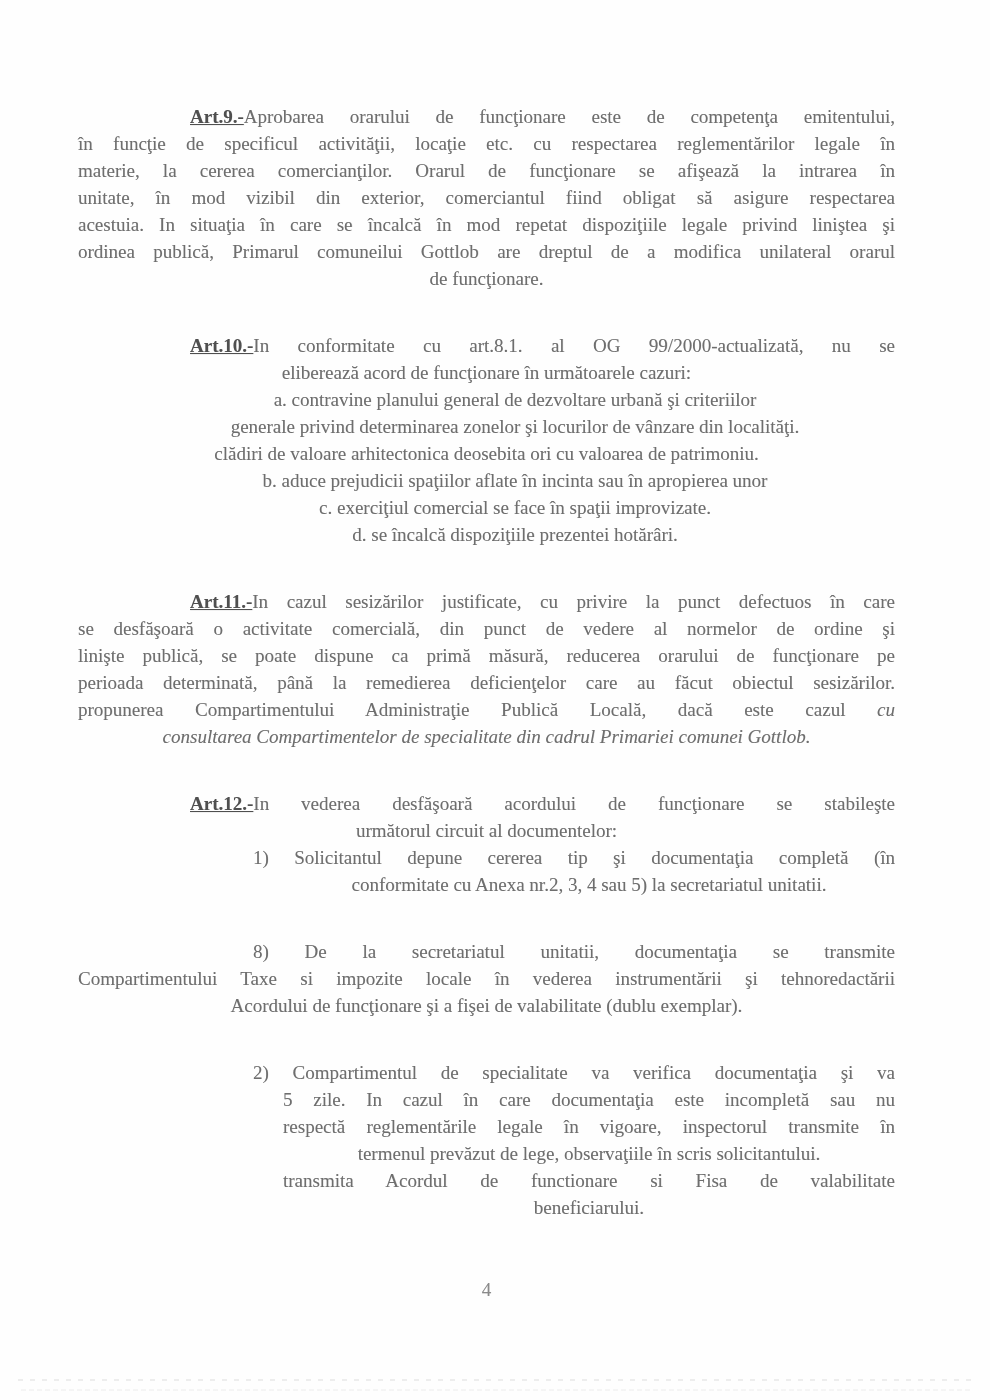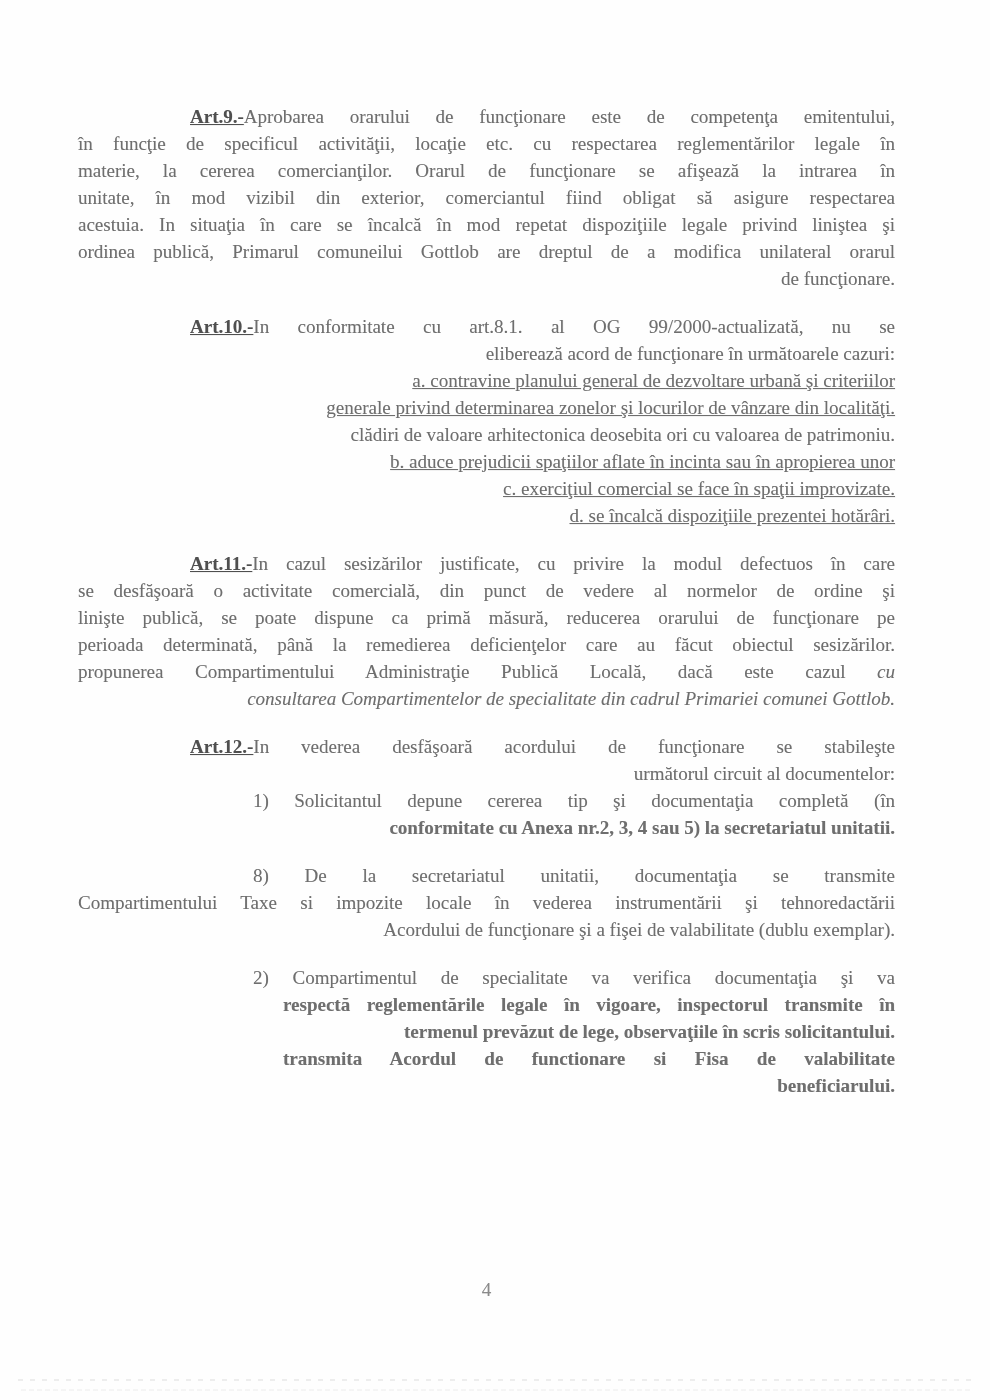--- a/index.html
+++ b/index.html
@@ -17,36 +17,36 @@
     color: #6e6e6e;
     text-shadow: 0.3px 0.3px 0.6px rgba(125,125,125,0.35);
   }
   .content {
     position: absolute;
     top: 103px;
     left: 78px;
     width: 817px;
   }
   .block { margin: 0; padding: 0; }
-  .block + .block { margin-top: 21px; }
+  .block + .block { margin-top: 40px; }
   .ln {
     height: 27px;
     line-height: 27px;
     font-size: 19px;
-    text-align: right;
+    text-align: center;
     white-space: normal;
   }
   .j {
     text-align: justify;
     text-align-last: justify;
   }
   .ind-art  { padding-left: 112px; }
-  .ind-abc  { padding-left: 57px; text-decoration: underline;  }
+  .ind-abc  { padding-left: 57px;  }
   .ind-num  { padding-left: 175px; }
-  .ind-cont { padding-left: 205px; font-weight: bold; }
+  .ind-cont { padding-left: 205px; }
   .lead {
     font-weight: bold;
     text-decoration: underline;
     color: #4f4f4f;
   }
   .ital { font-style: italic; }
   .pagenum {
     position: absolute;
     top: 1276px;
     left: 78px;
@@ -93,21 +93,21 @@
       <div class="ln">eliberează acord de funcţionare în următoarele cazuri:</div>
       <div class="ln ind-abc">a. contravine planului general de dezvoltare urbană şi criteriilor</div>
       <div class="ln ind-abc">generale privind determinarea zonelor şi locurilor de vânzare din localităţi.</div>
       <div class="ln">clădiri de valoare arhitectonica deosebita ori cu valoarea de patrimoniu.</div>
       <div class="ln ind-abc">b. aduce prejudicii spaţiilor aflate în incinta sau în apropierea unor</div>
       <div class="ln ind-abc">c. exerciţiul comercial se face în spaţii improvizate.</div>
       <div class="ln ind-abc">d. se încalcă dispoziţiile prezentei hotărâri.</div>
     </section>
 
     <section class="block">
-      <div class="ln j ind-art"><span class="lead">Art.11.-</span><span>In cazul sesizărilor justificate, cu privire la modul defectuos în care</span></div>
+      <div class="ln j ind-art"><span class="lead">Art.11.-</span><span>In cazul sesizărilor justificate, cu privire la punct defectuos în care</span></div>
       <div class="ln j">se desfăşoară o activitate comercială, din punct de vedere al normelor de ordine şi</div>
       <div class="ln j">linişte publică, se poate dispune ca primă măsură, reducerea orarului de funcţionare pe</div>
       <div class="ln j">perioada determinată, până la remedierea deficienţelor care au făcut obiectul sesizărilor.</div>
       <div class="ln j"><span>propunerea Compartimentului Administraţie Publică Locală, dacă este cazul </span><span class="ital">cu</span></div>
       <div class="ln ital">consultarea Compartimentelor de specialitate din cadrul Primariei comunei Gottlob.</div>
     </section>
 
     <section class="block">
       <div class="ln j ind-art"><span class="lead">Art.12.-</span><span>In vederea desfăşoară acordului de funcţionare se stabileşte</span></div>
       <div class="ln">următorul circuit al documentelor:</div>
@@ -116,20 +116,21 @@
     </section>
 
     <section class="block">
       <div class="ln j ind-num">8) De la secretariatul unitatii, documentaţia se transmite</div>
       <div class="ln j">Compartimentului Taxe si impozite locale în vederea instrumentării şi tehnoredactării</div>
       <div class="ln">Acordului de funcţionare şi a fişei de valabilitate (dublu exemplar).</div>
     </section>
 
     <section class="block">
       <div class="ln j ind-num">2) Compartimentul de specialitate va verifica documentaţia şi va</div>
+      <div class="ln j ind-cont">5 zile. In cazul în care documentaţia este incompletă sau nu</div>
       <div class="ln j ind-cont">respectă reglementările legale în vigoare, inspectorul transmite în</div>
       <div class="ln ind-cont">termenul prevăzut de lege, observaţiile în scris solicitantului.</div>
       <div class="ln j ind-cont">transmita Acordul de functionare si Fisa de valabilitate</div>
       <div class="ln ind-cont">beneficiarului.</div>
     </section>
 
   </div>
 
   <div class="pagenum">4</div>
   <div class="scan-noise"></div>

